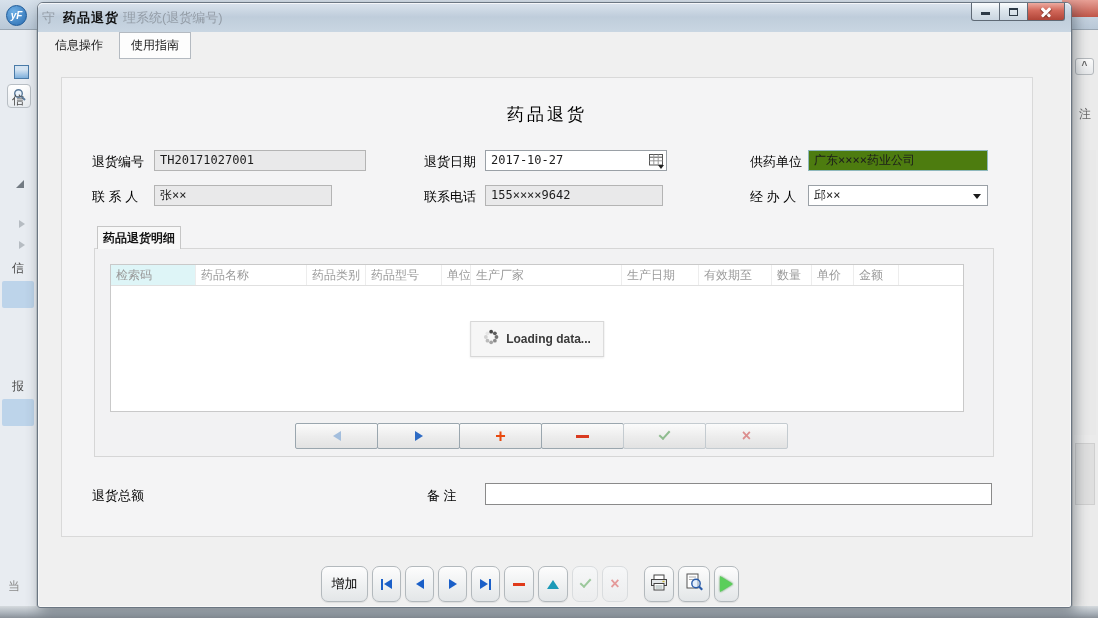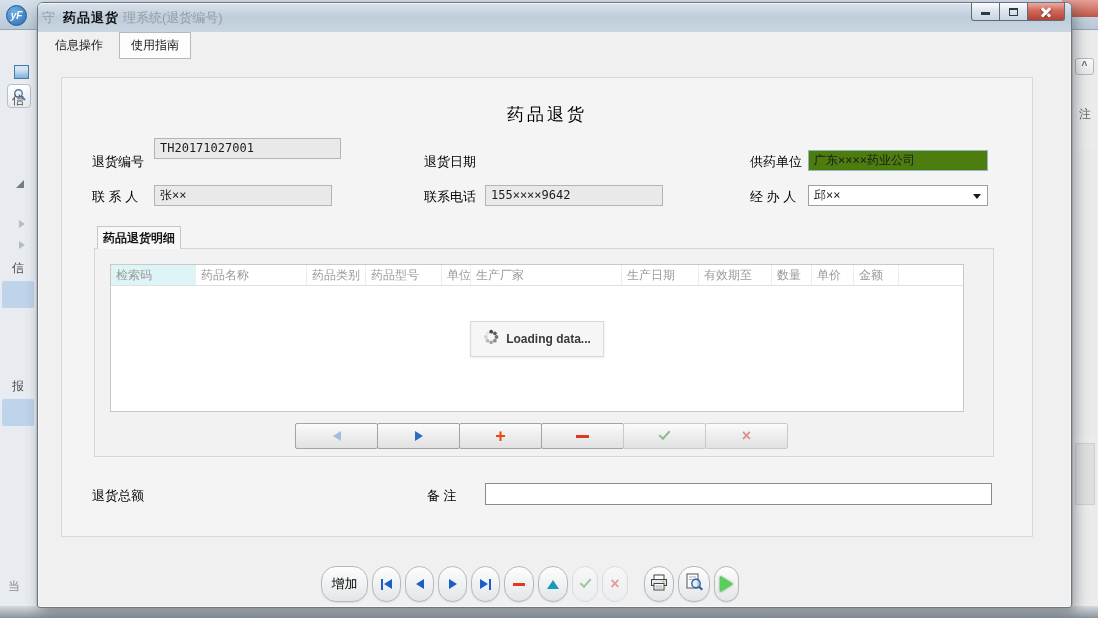--- a/index.html
+++ b/index.html
@@ -103,21 +103,21 @@
   .tri{width:0;height:0}
   .tri.lft{border-top:5px solid transparent;border-bottom:5px solid transparent;border-right:8px solid #2e6bc4}
   .tri.lft.pale{border-right-color:#a3bedd}
   .tri.rgt{border-top:5px solid transparent;border-bottom:5px solid transparent;border-left:8px solid #2e6bc4}
   .plus{color:#e8490f;font-size:18px;font-weight:bold;line-height:14px}
   .hbar{width:13px;height:3px;background:#d93a20}
   .chk{width:11px;height:6px;border-left:2px solid #8fbc8f;border-bottom:2px solid #8fbc8f;transform:rotate(-48deg);margin-top:-4px}
   .xmk{color:#dc8f8f;font-size:16px;font-weight:bold;line-height:14px}
 
   .toolbar{position:absolute;left:283px;top:563px;display:flex;align-items:flex-start}
-  .tbtn{height:36px;border:1px solid #b3b9bd;border-radius:15px;margin-right:4px;
+  .tbtn{height:36px;border:1px solid #b3b9bd;border-radius:7px;margin-right:4px;
     background:linear-gradient(#fdfdfd,#edeff0 60%,#e3e6e8);box-shadow:0 1px 1px rgba(0,0,0,.08);
     display:flex;align-items:center;justify-content:center}
   .tbtn.flat{border-color:#d9dcde;background:linear-gradient(#f6f7f8,#ecedee);box-shadow:none}
   .w47{width:47px}.w29{width:29px}.w30{width:30px}.w26{width:26px}.w32{width:32px}.w25{width:25px}
   .gap{margin-left:12px}
   .add-label{font-size:13px;color:#000}
   .tri2.lft{border-top:5px solid transparent;border-bottom:5px solid transparent;border-right:8px solid #1a5fc8}
   .tri2.rgt{border-top:5px solid transparent;border-bottom:5px solid transparent;border-left:8px solid #1a5fc8}
   .vbar{width:2px;height:11px;background:#1a5fc8}
   .pair{display:flex;align-items:center;gap:1px}
@@ -188,23 +188,36 @@
 
   <div class="tabbar">
     <div class="tab">信息操作</div>
     <div class="tab boxed">使用指南</div>
   </div>
 
   <div class="main-panel">
     <div class="form-title">药品退货</div>
 
     <div class="lbl" style="left:30px;top:75px">退货编号</div>
-    <div class="fld gray" style="left:92px;top:60px;width:187px">TH20171027001</div>
+    <div class="fld gray" style="left:92px;top:72px;width:212px">TH20171027001</div>
 
     <div class="lbl" style="left:362px;top:75px">退货日期</div>
+    <div class="fld white" style="left:423px;top:72px;width:182px">
+      <span>2017-10-27</span>
+      <span class="cal-icon">
+        <svg width="14" height="13" viewBox="0 0 14 13">
+          <rect x="0.5" y="1.5" width="13" height="10.5" fill="#fff" stroke="#555"></rect>
+          <line x1="0.5" y1="4.2" x2="13.5" y2="4.2" stroke="#555"></line>
+          <line x1="4.8" y1="1.5" x2="4.8" y2="12" stroke="#999"></line>
+          <line x1="9.2" y1="1.5" x2="9.2" y2="12" stroke="#999"></line>
+          <line x1="0.5" y1="7.8" x2="13.5" y2="7.8" stroke="#999"></line>
+        </svg>
+      </span>
+      <span class="cal-arrow"></span>
+    </div>
 
     <div class="lbl" style="left:688px;top:75px">供药单位</div>
     <div class="fld cyan" style="left:746px;top:72px;width:180px">广东××××药业公司</div>
 
     <div class="lbl" style="left:30px;top:110px">联 系 人</div>
     <div class="fld gray" style="left:92px;top:107px;width:178px">张××</div>
 
     <div class="lbl" style="left:362px;top:110px">联系电话</div>
     <div class="fld gray" style="left:423px;top:107px;width:178px">155××××9642</div>
 

